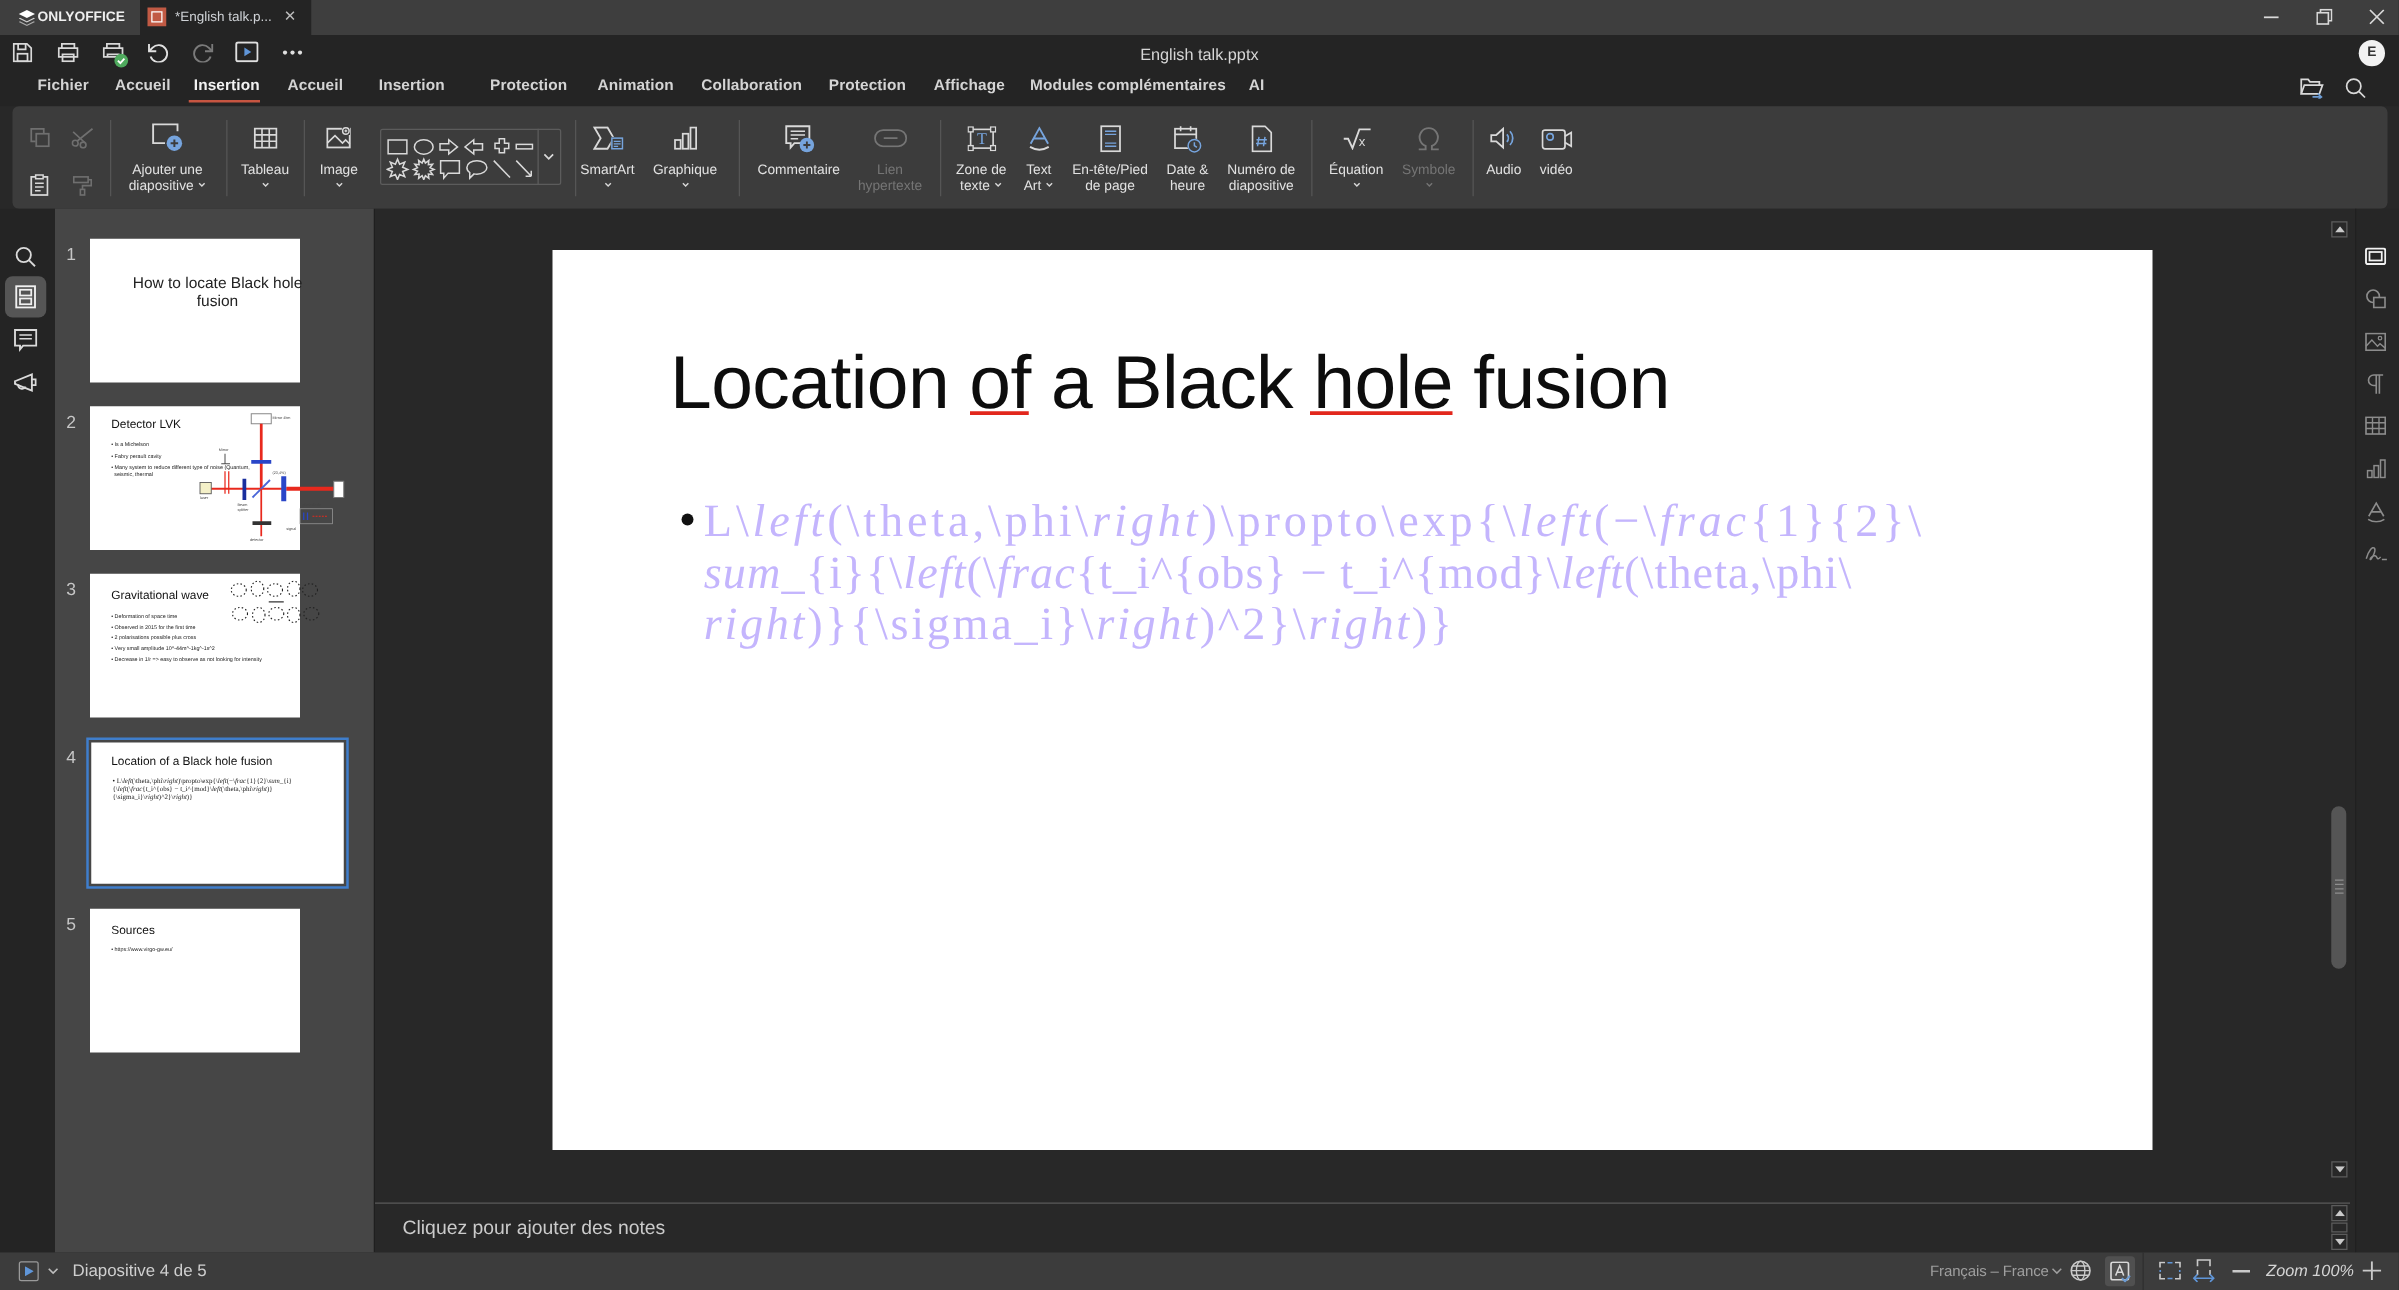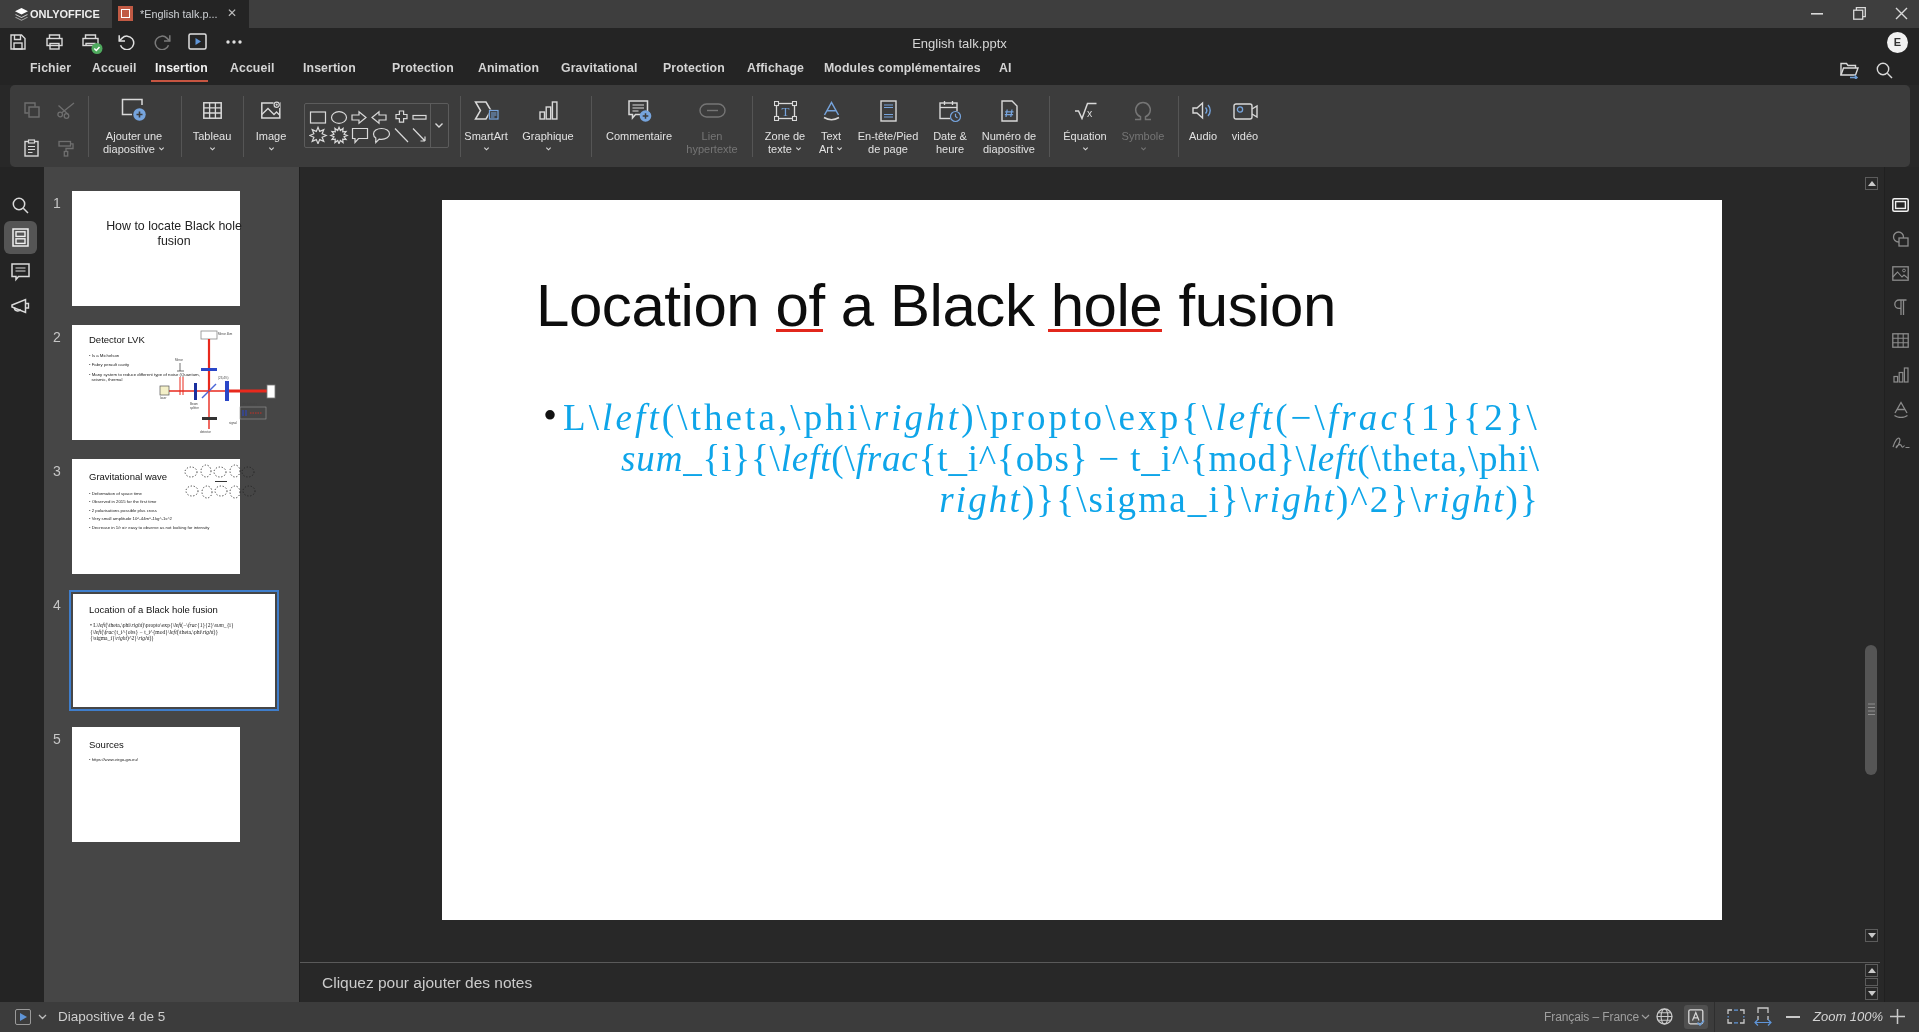--- a/index.html
+++ b/index.html
@@ -34,21 +34,21 @@
   
   #thumbpanel { position:absolute; left:44px; top:167px; width:256px; height:835px; background:#464646; }
   .thumb { position:absolute; left:28px; width:168px; height:115px; background:#fff; }
   .tnum { position:absolute; left:50px; width:14px; text-align:center; font-size:14px; color:#c6c6c6; }
   
   #canvas { position:absolute; left:300px; top:167px; width:1584px; height:835px; background:#282828; }
   #slide { position:absolute; left:142px; top:33px; width:1280px; height:720px; background:#fff; }
   #slidetitle { position:absolute; left:236px; top:109px; font-size:60px; color:#0d0d0d; line-height:60px; letter-spacing:-0.45px; white-space:nowrap; }
   .redbar { position:absolute; height:2.5px; background:#e2271c; }
   #slidebody { position:absolute; left:263px; top:230px; font-family:"Liberation Serif", serif;
-    font-size:37px; color:#0ea5e9; line-height:41px; letter-spacing:2.6px; white-space:nowrap;text-align:right; }
+    font-size:37px; color:#c4b5fd; line-height:41px; letter-spacing:2.6px; white-space:nowrap; }
   #slidebullet { position:absolute; left:243px; top:228px; font-family:"Liberation Serif", serif; font-size:40px; color:#111; line-height:41px;}
   
   #sidebar { position:absolute; left:1884px; top:167px; width:35px; height:835px; background:#262626; border-left:1px solid #202020; }
   
   #notesline { position:absolute; left:300px; top:962px; width:1580px; height:1px; background:#5a5a5a; }
   #notestext { position:absolute; left:322px; top:974px; font-size:15.5px; color:#cbcbcb; }
   
   #statusbar { position:absolute; left:0; top:1002px; width:1919px; height:30px; background:#3c3c3c; }
   #slidecount { position:absolute; left:58px; top:1009px; font-size:13.5px; color:#cfcfcf; }
   #langtext { position:absolute; left:1544px; top:1010px; font-size:12px; color:#9f9f9f; letter-spacing:-0.1px; }
@@ -139,21 +139,21 @@
   </svg>
 </div>
 <div id="menubar">
   <div class="menutab" style="left:30px;">Fichier</div>
   <div class="menutab" style="left:92px;">Accueil</div>
   <div class="menutab" style="left:155px; color:#f2f2f2;">Insertion</div>
   <div class="menutab" style="left:230px;">Accueil</div>
   <div class="menutab" style="left:303px;">Insertion</div>
   <div class="menutab" style="left:392px;">Protection</div>
   <div class="menutab" style="left:478px;">Animation</div>
-  <div class="menutab" style="left:561px;">Gravitational</div>
+  <div class="menutab" style="left:561px;">Collaboration</div>
   <div class="menutab" style="left:663px;">Protection</div>
   <div class="menutab" style="left:747px;">Affichage</div>
   <div class="menutab" style="left:824px;">Modules complémentaires</div>
   <div class="menutab" style="left:999px;">AI</div>
 </div>
 <div id="insunderline"></div>
 <div id="avatar">E</div>
 
 <div id="ribbon"></div>
 <div id="ribbonitems">

